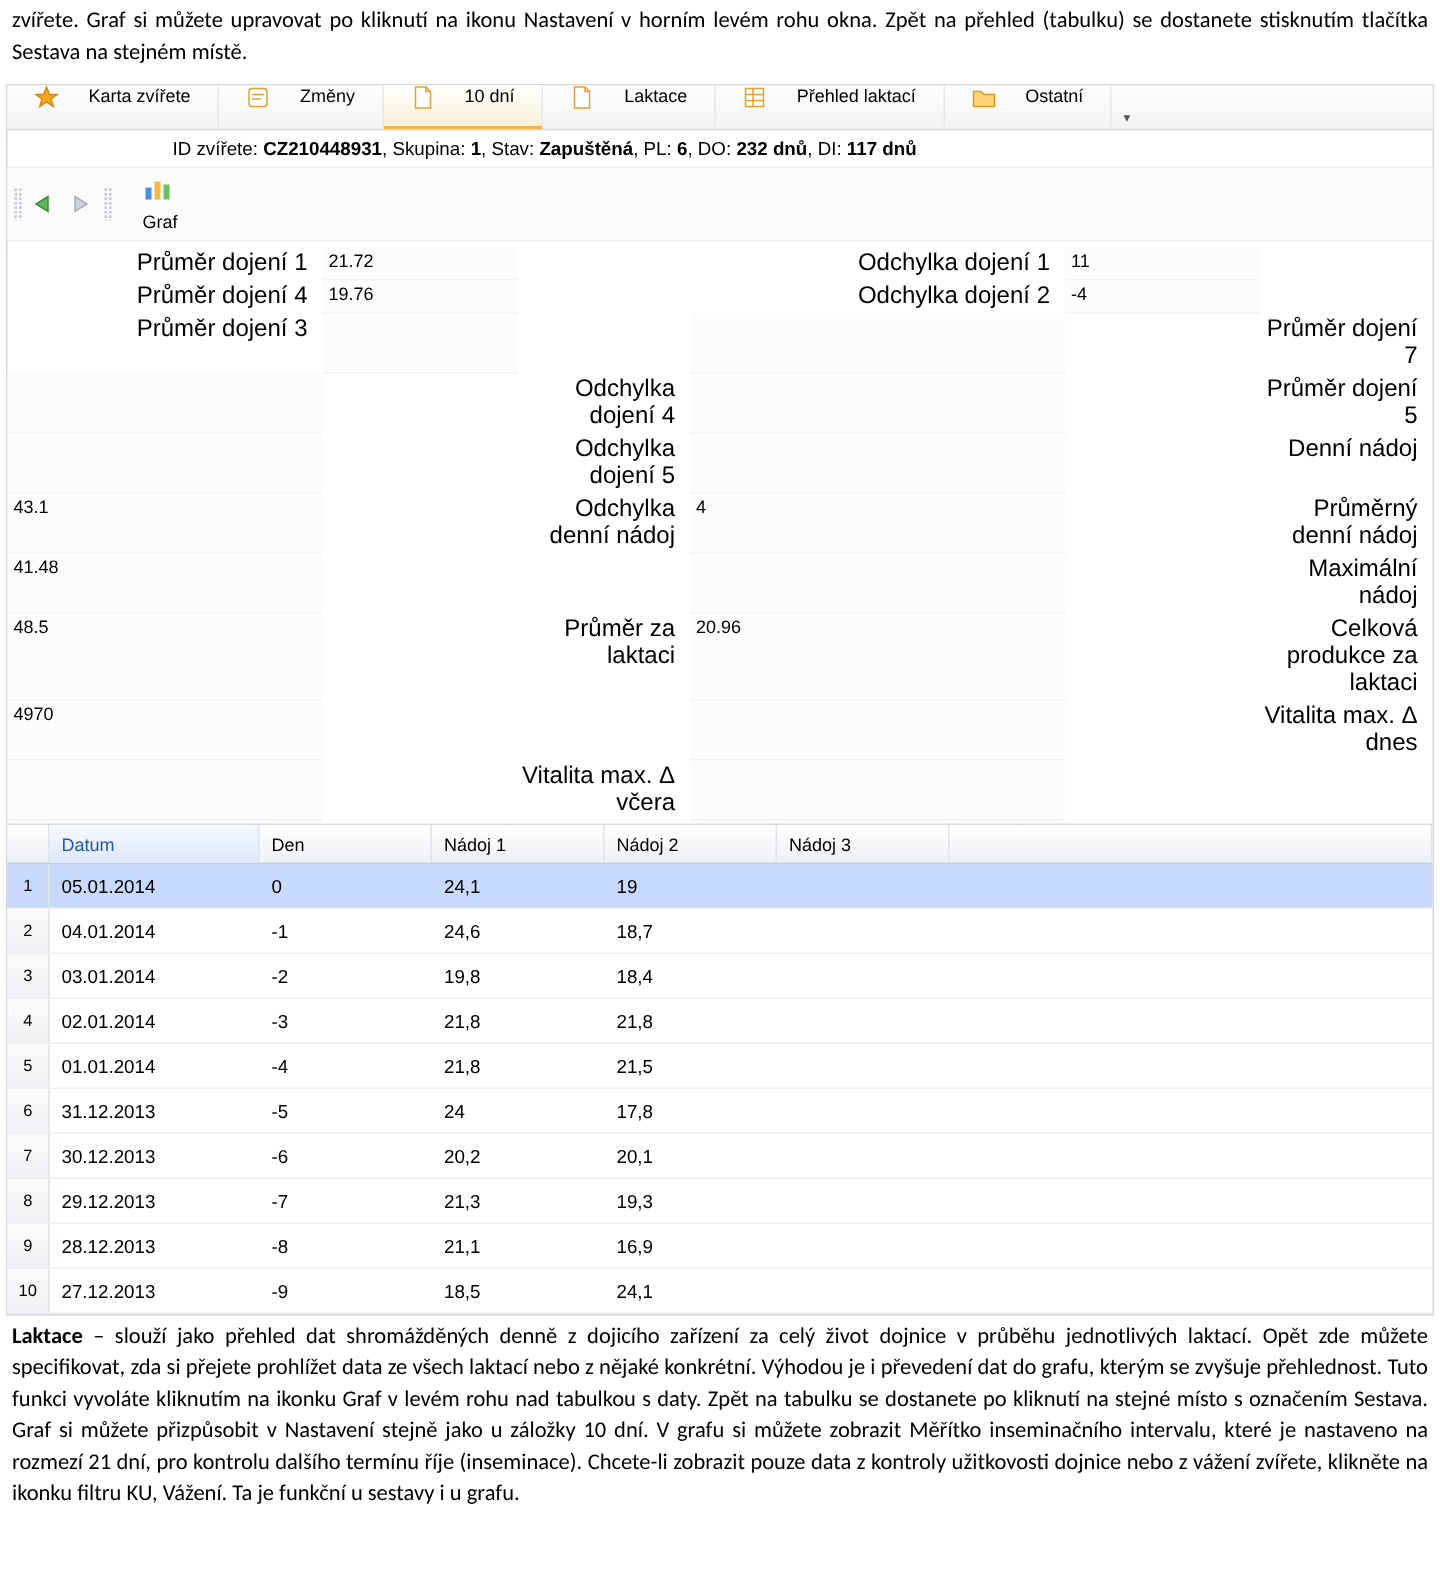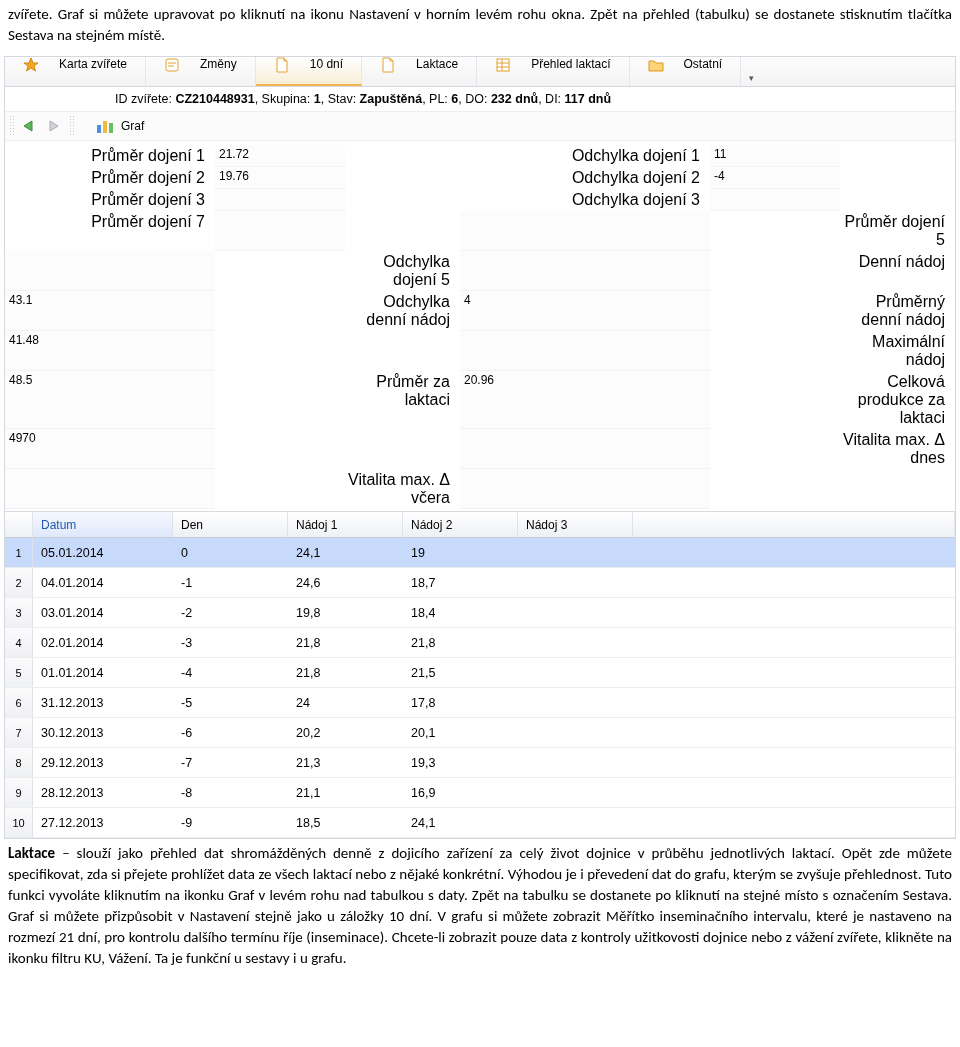--- a/index.html
+++ b/index.html
@@ -11,21 +11,21 @@
   .tabs { display: flex; background: linear-gradient(#fdfdfd,#f3f3f3); border-bottom: 1px solid #d4d8de; height: 30px; align-items: stretch; position: relative; }
   .tab { display: flex; align-items: flex-start; gap: 20px; padding: 0 18px; border-right: 1px solid #e4e7ed; cursor: pointer; }
   .tab.active { background: linear-gradient(#fff,#f8efd7); border-bottom: 2px solid #f0b64c; }
   .tabs-more { width: 20px; display: flex; align-items: flex-end; justify-content: center; padding-bottom: 3px; font-size: 9px; color: #555; cursor: pointer; }
   .ico { width: 16px; height: 16px; display: inline-block; }
   .infoline { padding: 5px 8px 5px 110px; font-size: 12.5px; border-bottom: 1px solid #eceef2; }
   .infoline b { font-weight: bold; }
   .toolbar2 { display: flex; align-items: center; gap: 6px; padding: 3px 4px; border-bottom: 1px solid #eceef2; background: #fbfbfc; }
   .drag { width: 6px; height: 22px; background-image: radial-gradient(#c5c9d0 1px, transparent 1px); background-size: 3px 3px; }
   .navarr { width: 18px; height: 16px; display: inline-flex; align-items: center; justify-content: center; cursor: pointer; }
-  .grafbtn { display: flex; align-items: center; gap: 6px; padding: 2px 8px; margin-left: 6px; cursor: pointer; }
+  .grafbtn { display: flex; align-items: flex-start; gap: 6px; padding: 2px 8px; margin-left: 6px; cursor: pointer; flex-direction: column; }
   .statsgrid { display: grid; grid-template-columns: 210px 130px 115px 1fr 130px 115px; border-bottom: 1px solid #d8dbde; padding: 4px 0 2px 0; }
   .statsgrid .lbl { text-align: right; padding: 2px 10px 2px 2px; font-size: 16px; }
   .statsgrid .val { text-align: left; padding: 2px 4px; font-size: 12px; background: #fcfcfd; border-bottom: 1px solid #f1f2f5; }
   .statsgrid .sp { }
   .datahdr { display: grid; grid-template-columns: 28px 140px 115px 115px 115px 115px 1fr; background: linear-gradient(#fff,#eef0f4); border-bottom: 1px solid #c9cdd4; height: 26px; align-items: center; font-size: 12px; }
   .datahdr > div { padding: 0 8px; border-right: 1px solid #dfe2e8; height: 100%; display: flex; align-items: center; cursor: pointer; }
   .datahdr .sortcol { color: #2058b0; font-weight: 500; background: linear-gradient(#f5f8fe,#dfe8fb); }
   .datarow { display: grid; grid-template-columns: 28px 140px 115px 115px 115px 115px 1fr; border-bottom: 1px solid #ebedf1; height: 30px; align-items: center; font-size: 12.5px; }
   .datarow > div { padding: 0 8px; }
   .datarow .rh { background: linear-gradient(#fbfbfc,#f0f1f4); text-align: center; border-right: 1px solid #dfe2e8; font-size: 11px; height: 100%; display:flex; align-items:center; justify-content:center; }
@@ -126,35 +126,35 @@
     </span>
   </div>
 
   <div class="statsgrid" id="statsgrid">
       <div class="lbl">Průměr dojení 1</div>
       <div class="val">21.72</div>
       <div class="sp"></div>
       <div class="lbl">Odchylka dojení 1</div>
       <div class="val">11</div>
       <div class="sp"></div>
-      <div class="lbl">Průměr dojení 2</div>
+      <div class="lbl">Průměr dojení 4</div>
       <div class="val">19.76</div>
       <div class="sp"></div>
       <div class="lbl">Odchylka dojení 2</div>
       <div class="val">-4</div>
       <div class="sp"></div>
       <div class="lbl">Průměr dojení 3</div>
       <div class="val"></div>
       <div class="sp"></div>
-      <div class="lbl">Odchylka dojení 3</div>
       <div class="val"></div>
       <div class="sp"></div>
       <div class="lbl">Průměr dojení 7</div>
       <div class="val"></div>
       <div class="sp"></div>
+      <div class="lbl">Odchylka dojení 4</div>
       <div class="val"></div>
       <div class="sp"></div>
       <div class="lbl">Průměr dojení 5</div>
       <div class="val"></div>
       <div class="sp"></div>
       <div class="lbl">Odchylka dojení 5</div>
       <div class="val"></div>
       <div class="sp"></div>
       <div class="lbl">Denní nádoj</div>
       <div class="val">43.1</div>

